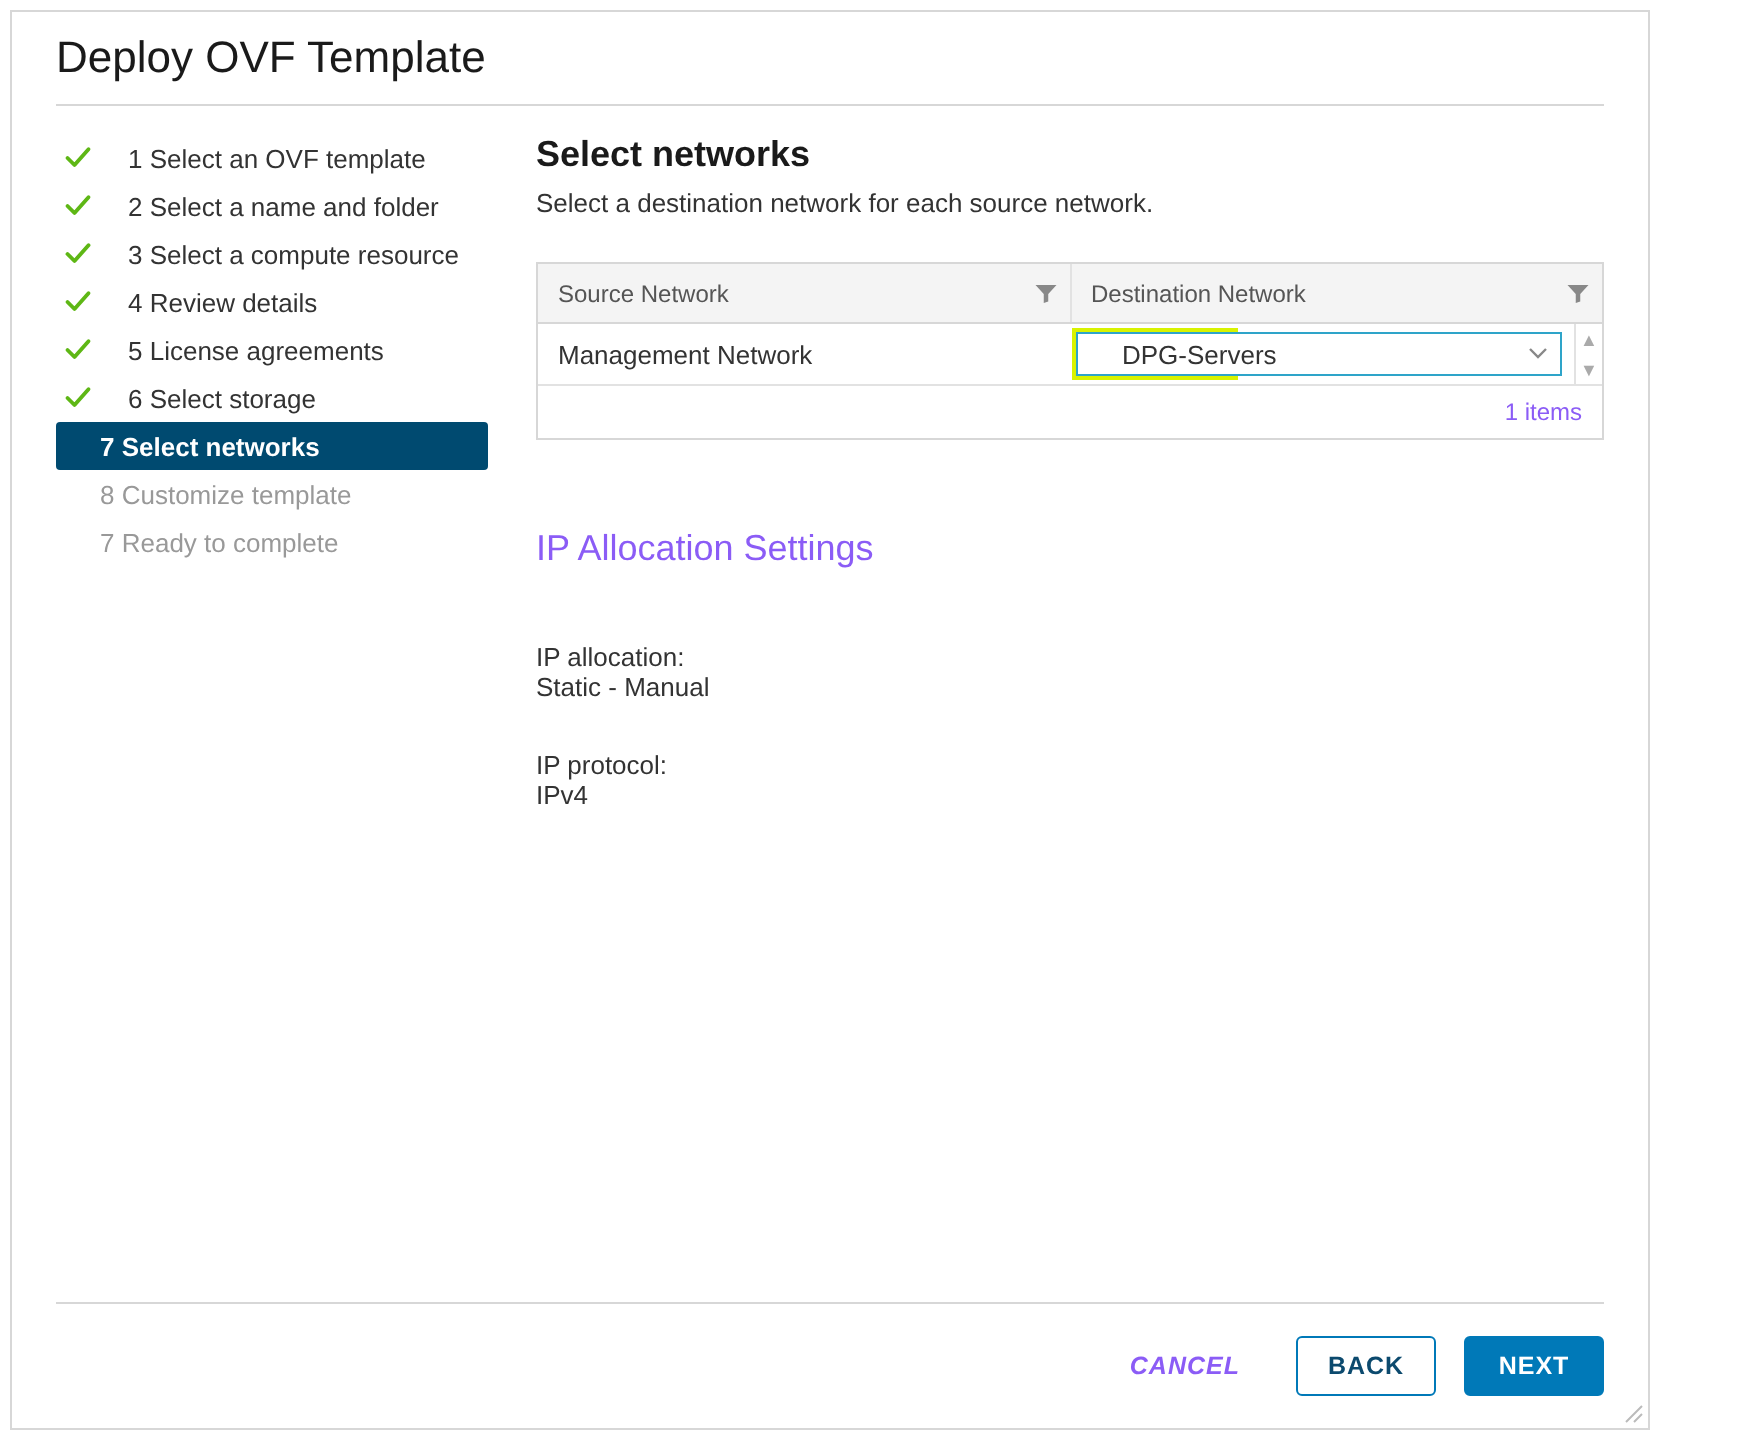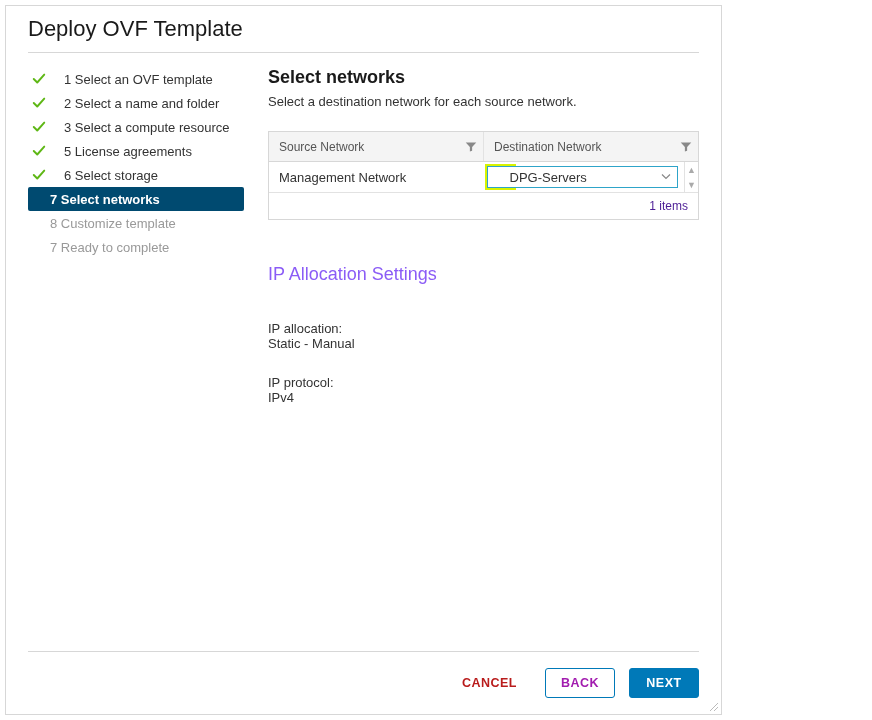--- a/index.html
+++ b/index.html
@@ -9,21 +9,21 @@
     font-size: 13px;
     color: #333;
     background: #fff;
     width: 872px;
     height: 720px;
     position: relative;
   }
   .dialog {
     position:absolute;
     left:5px; top:5px;
-    width:717px; height:710px;
+    width:820px; height:710px;
     border:1px solid #d7d7d7;
     background:#fff;
     display:flex;
     flex-direction:column;
   }
   .dlg-header {
     padding:10px 22px 8px 22px;
   }
   .dlg-title {
     font-size:22px;
@@ -188,21 +188,21 @@
     top:50%;
     transform:translateY(-50%);
     color:#888;
   }
   .table-footer {
     display:flex;
     justify-content:flex-end;
     padding:6px 10px;
     border-top:1px solid #e2e2e2;
     font-size:12px;
-    color:#4c1d95;
+    color:#8b5cf6;
     background:#fff;
   }
 
   .ip-section { margin-top:44px; }
   .ip-title {
     font-size:18px;
     font-weight:400;
     color:#8b5cf6;
     margin-bottom:36px;
   }
@@ -239,26 +239,27 @@
     font-weight:600;
     border-radius:3px;
     cursor:pointer;
     display:inline-flex;
     align-items:center;
     justify-content:center;
   }
   .btn-link {
     border:none;
     background:transparent;
-    color:#b91c1c;
+    color:#8b5cf6;
+    font-style:italic;
   }
   .btn-secondary {
     border:1px solid #0079b8;
     background:#fff;
-    color:#a21caf;
+    color:#0c4a6e;
   }
   .btn-primary {
     border:1px solid #0079b8;
     background:#0079b8;
     color:#fff;
   }
   .resize-grip {
     position:absolute;
     right:2px;
     bottom:2px;
@@ -294,20 +295,28 @@
           </span>
           <span class="label">2 Select a name and folder</span>
         </div>
         <div class="nav-item completed">
           <span class="check-icon">
             <svg viewBox="0 0 16 16">
               <path d="M2 8l4 4 8-9" stroke="#5eb715" stroke-width="2.2" fill="none" stroke-linecap="round" stroke-linejoin="round"></path>
             </svg>
           </span>
           <span class="label">3 Select a compute resource</span>
+        </div>
+        <div class="nav-item completed">
+          <span class="check-icon">
+            <svg viewBox="0 0 16 16">
+              <path d="M2 8l4 4 8-9" stroke="#5eb715" stroke-width="2.2" fill="none" stroke-linecap="round" stroke-linejoin="round"></path>
+            </svg>
+          </span>
+          <span class="label">4 Review details</span>
         </div>
         <div class="nav-item completed">
           <span class="check-icon">
             <svg viewBox="0 0 16 16">
               <path d="M2 8l4 4 8-9" stroke="#5eb715" stroke-width="2.2" fill="none" stroke-linecap="round" stroke-linejoin="round"></path>
             </svg>
           </span>
           <span class="label">5 License agreements</span>
         </div>
         <div class="nav-item completed">

